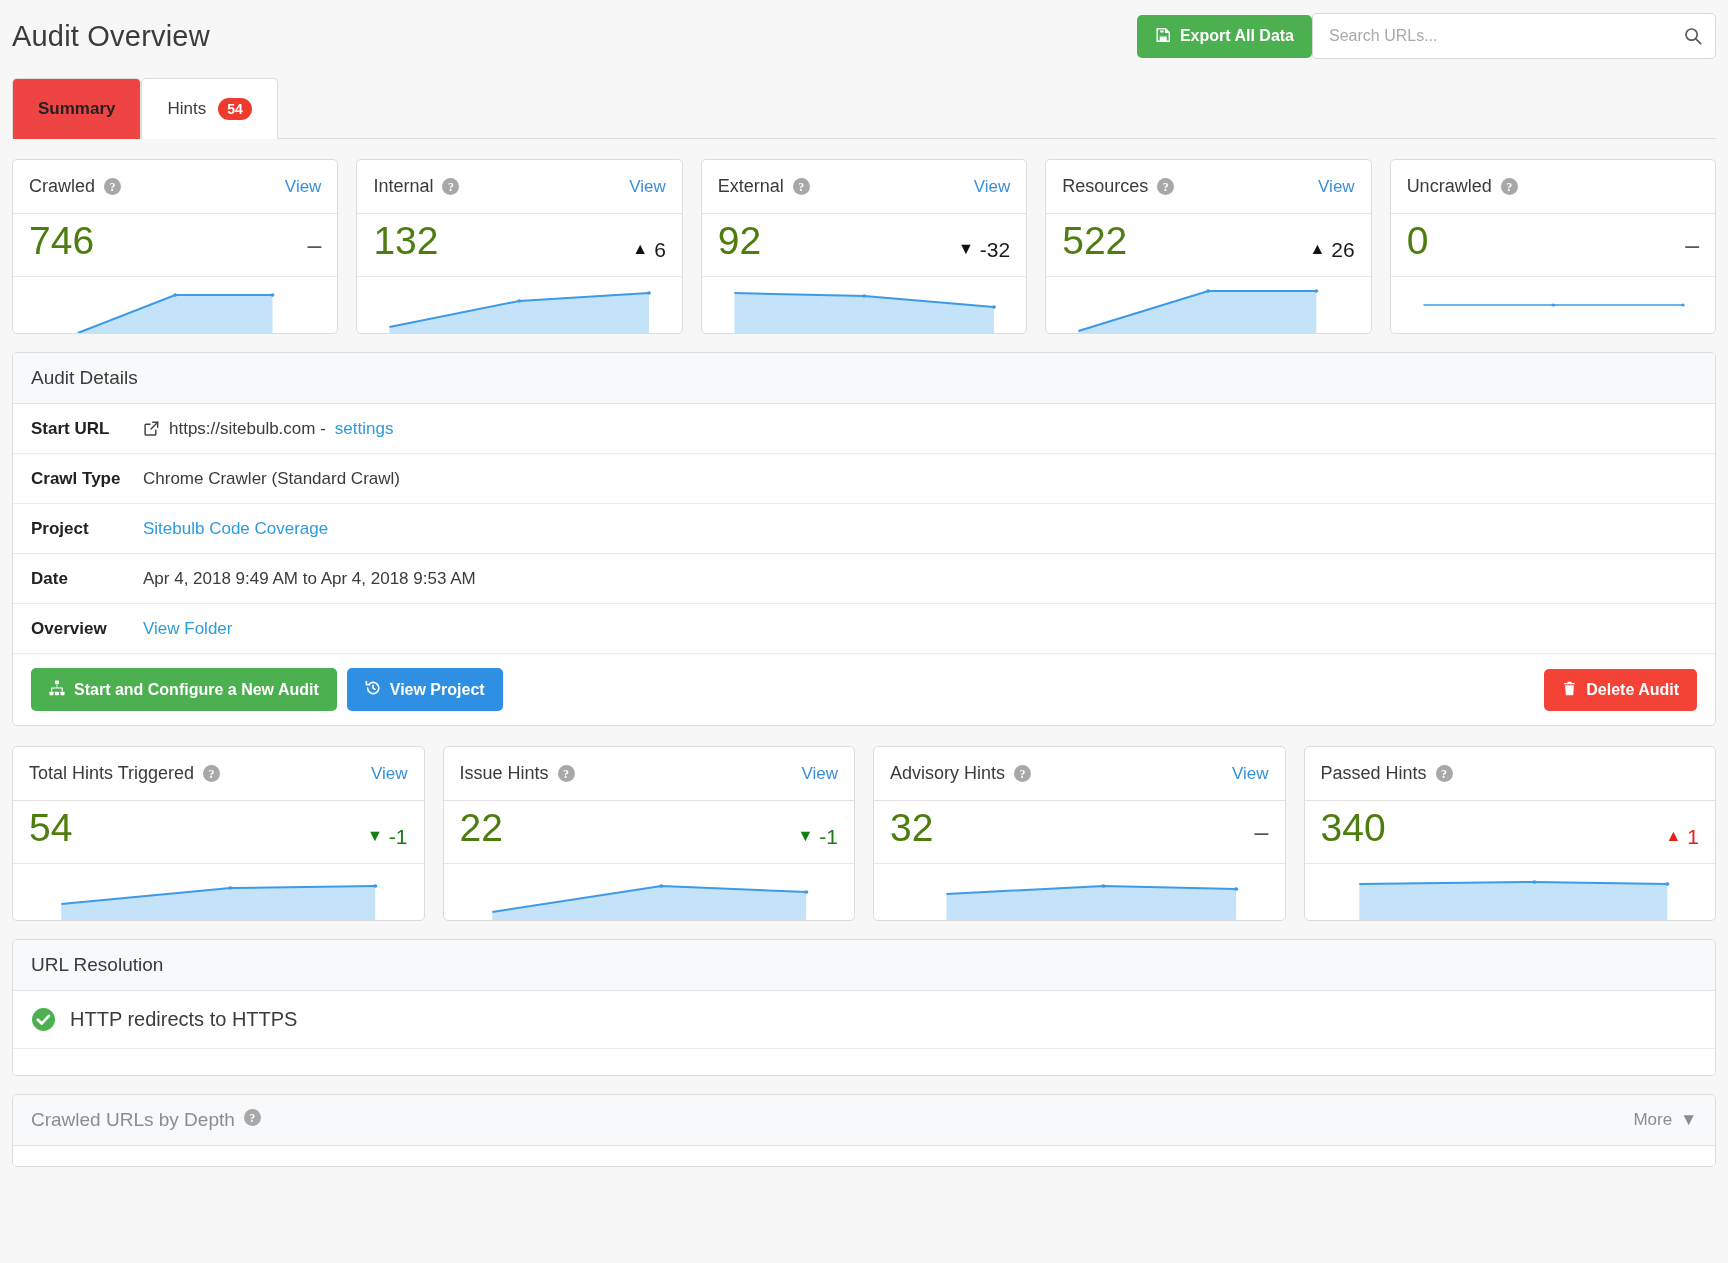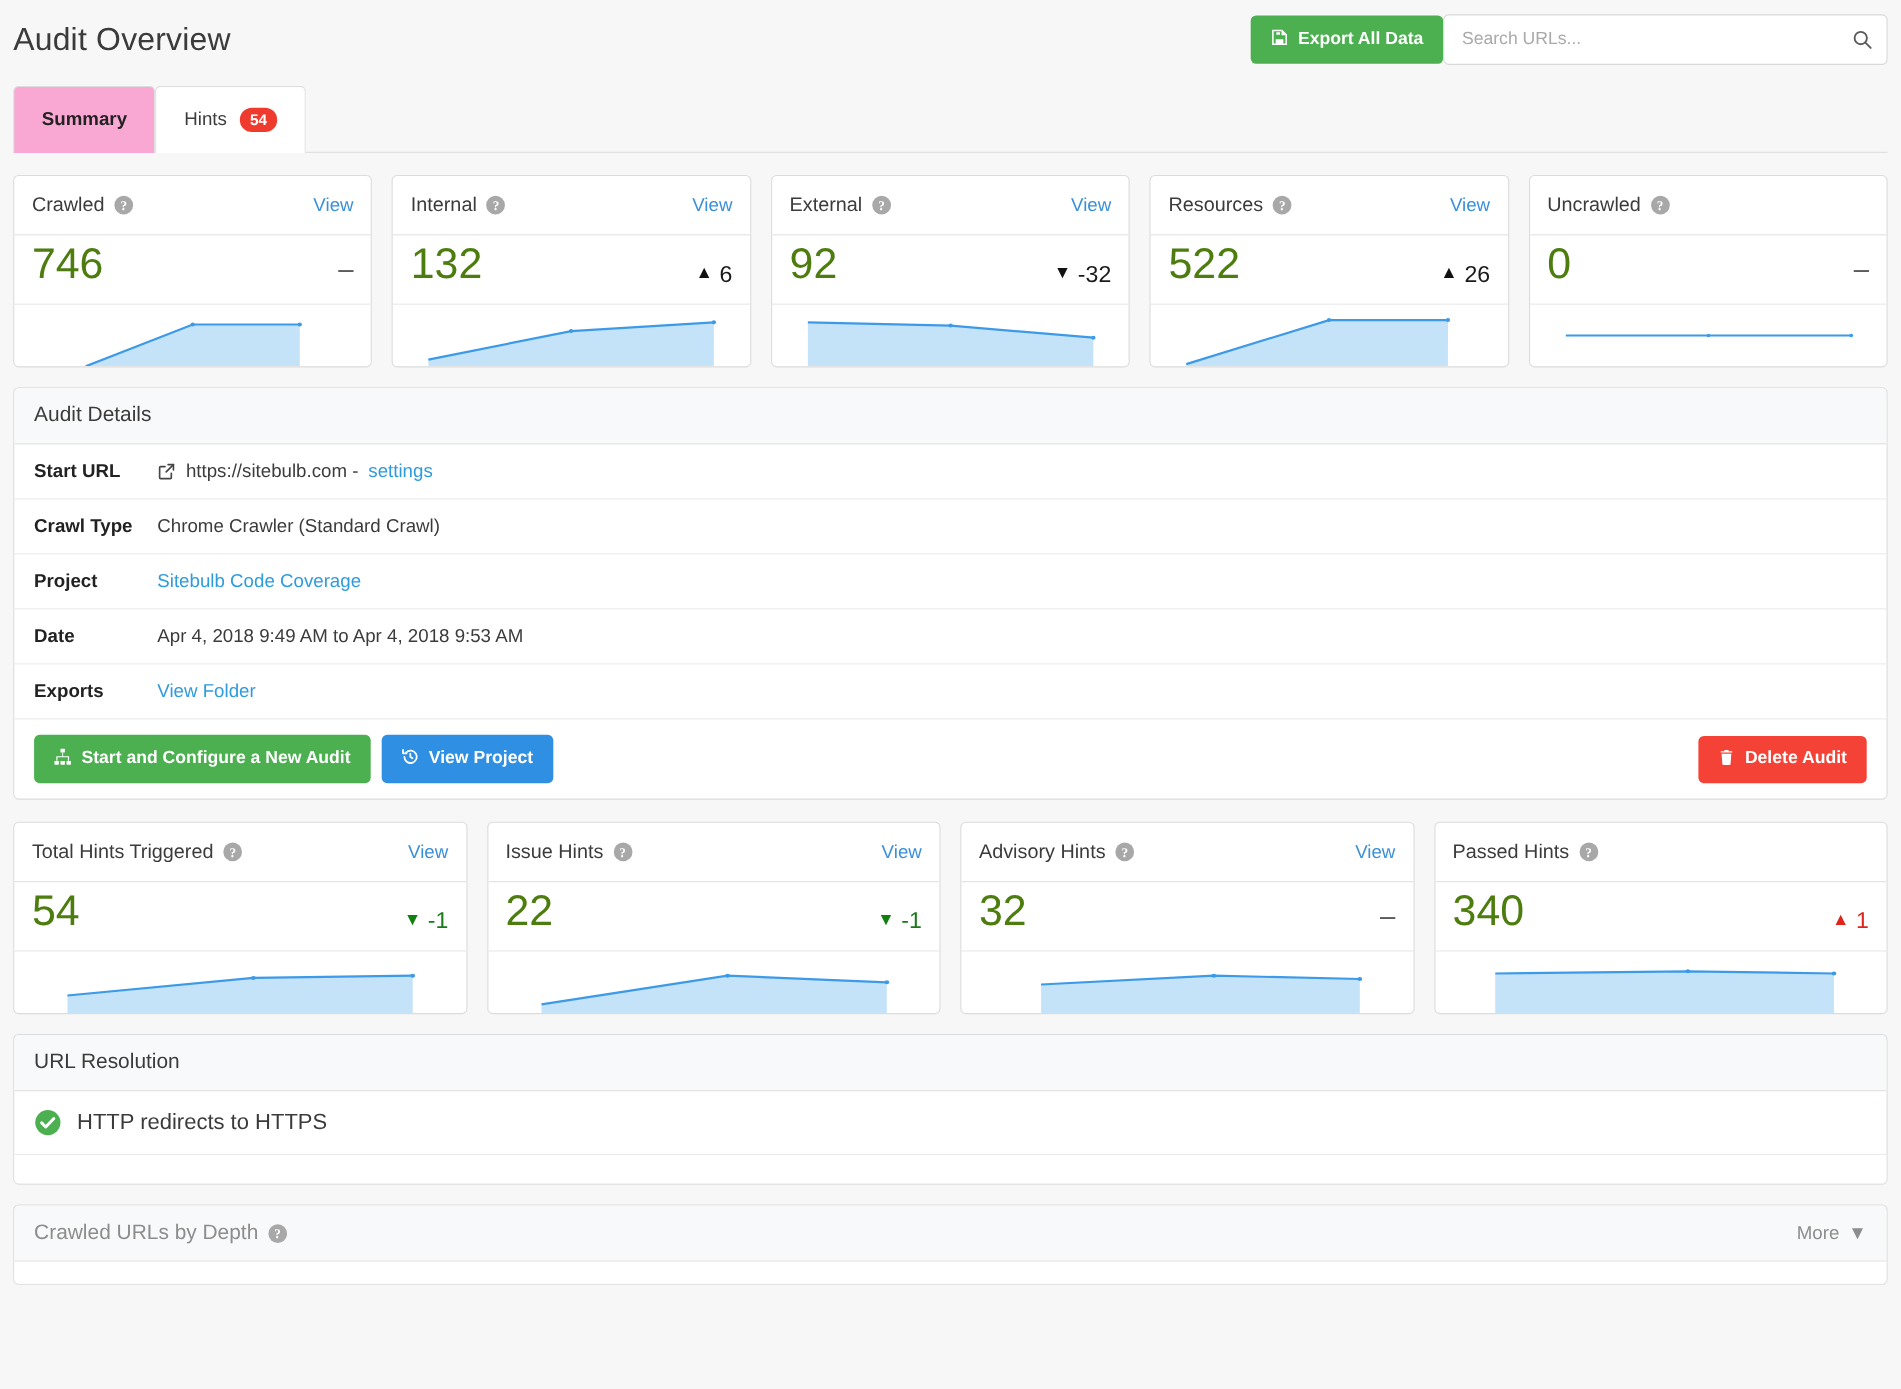--- a/index.html
+++ b/index.html
@@ -49,21 +49,21 @@
     border-bottom: 1px solid #ddd;
     height: 61px;
   }
   .tab {
     display: flex; align-items: center; gap: 12px;
     padding: 0 25px; font-size: 17px; cursor: pointer;
     border: 1px solid transparent; border-bottom: none;
     position: relative; top: 0; background: transparent; color: #3c3c3c;
   }
   .tab.active {
-    background: #f9a8d4; border-color: #ddd; border-radius: 5px 5px 0 0;
+    background: #ef4444; border-color: #ddd; border-radius: 5px 5px 0 0;
     font-weight: 700; color: #222; margin-bottom: -1px;
   }
   .tab.plain {
     background: #fff; border-color: #ddd; border-radius: 5px 5px 0 0; margin-bottom: -1px;
   }
   .badge {
     background: #ef3b2d; color: #fff; border-radius: 999px;
     font-size: 14px; padding: 4px 9px; line-height: 1; min-width: 30px; text-align: center;
     font-weight: 600;
   }
@@ -106,21 +106,21 @@
   
   .panel {
     background: #fff; border: 1px solid #dcdcdc; border-radius: 5px;
     margin: 18px 12px 0 12px; overflow: hidden;
   }
   .panel-head {
     background: #f8f9fa; border-bottom: 1px solid #e2e2e2;
     padding: 14px 18px; font-size: 19px; color: #3b3b3b;
     display: flex; align-items: center; justify-content: space-between;
   }
-  .panel-head .muted { color: #8d8d8d; display: flex; align-items: center; gap: 9px; }
+  .panel-head .muted { color: #8d8d8d; display: flex; gap: 9px; }
   .more-link { color: #8d8d8d; font-size: 17px; display: flex; align-items: center; gap: 8px; cursor: pointer; }
 
   .detail-row {
     display: flex; align-items: center; border-bottom: 1px solid #ebebeb;
     padding: 0 18px; height: 50px; font-size: 17px;
   }
   .detail-label { font-weight: 700; color: #222; width: 112px; flex: none; }
   .detail-value { display: flex; align-items: center; gap: 9px; color: #3b3b3b; }
   .link { color: #2e9bdc; text-decoration: none; cursor: pointer; }
   .ext-icon { width: 17px; height: 17px; color: #444; display: inline-block; }
@@ -333,21 +333,21 @@
     </div>
 
     <div class="detail-row">
       <div class="detail-label">Date</div>
       <div class="detail-value">
         <span>Apr 4, 2018 9:49 AM to Apr 4, 2018 9:53 AM</span>
       </div>
     </div>
 
     <div class="detail-row">
-      <div class="detail-label">Exports</div>
+      <div class="detail-label">Overview</div>
       <div class="detail-value">
         <a class="link">View Folder</a>
       </div>
     </div>
 
     <div class="actions-row">
       <div class="actions-left">
         <button class="btn btn-green">
           <span>
             <svg width="16" height="16" viewBox="0 0 16 16" fill="currentColor" aria-hidden="true">

